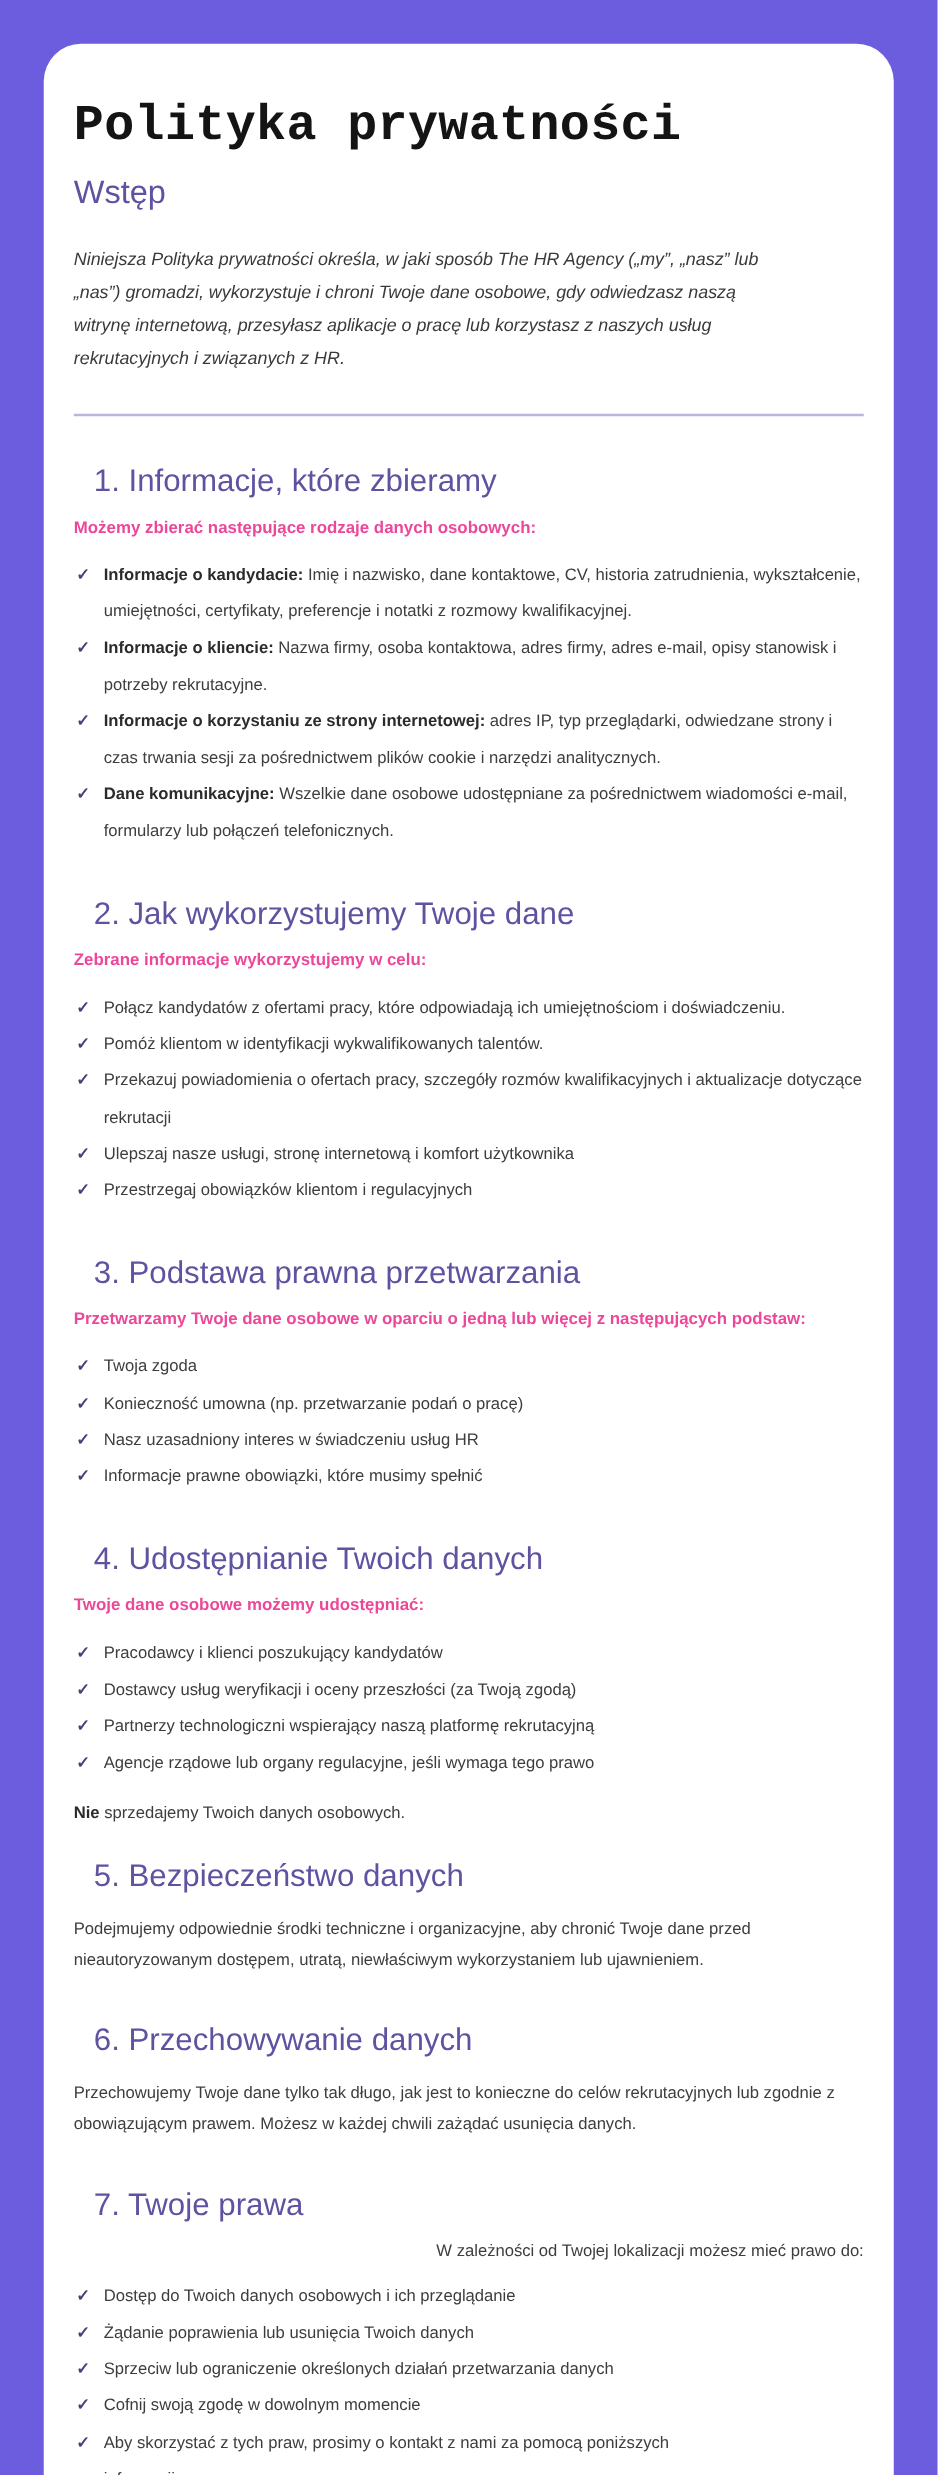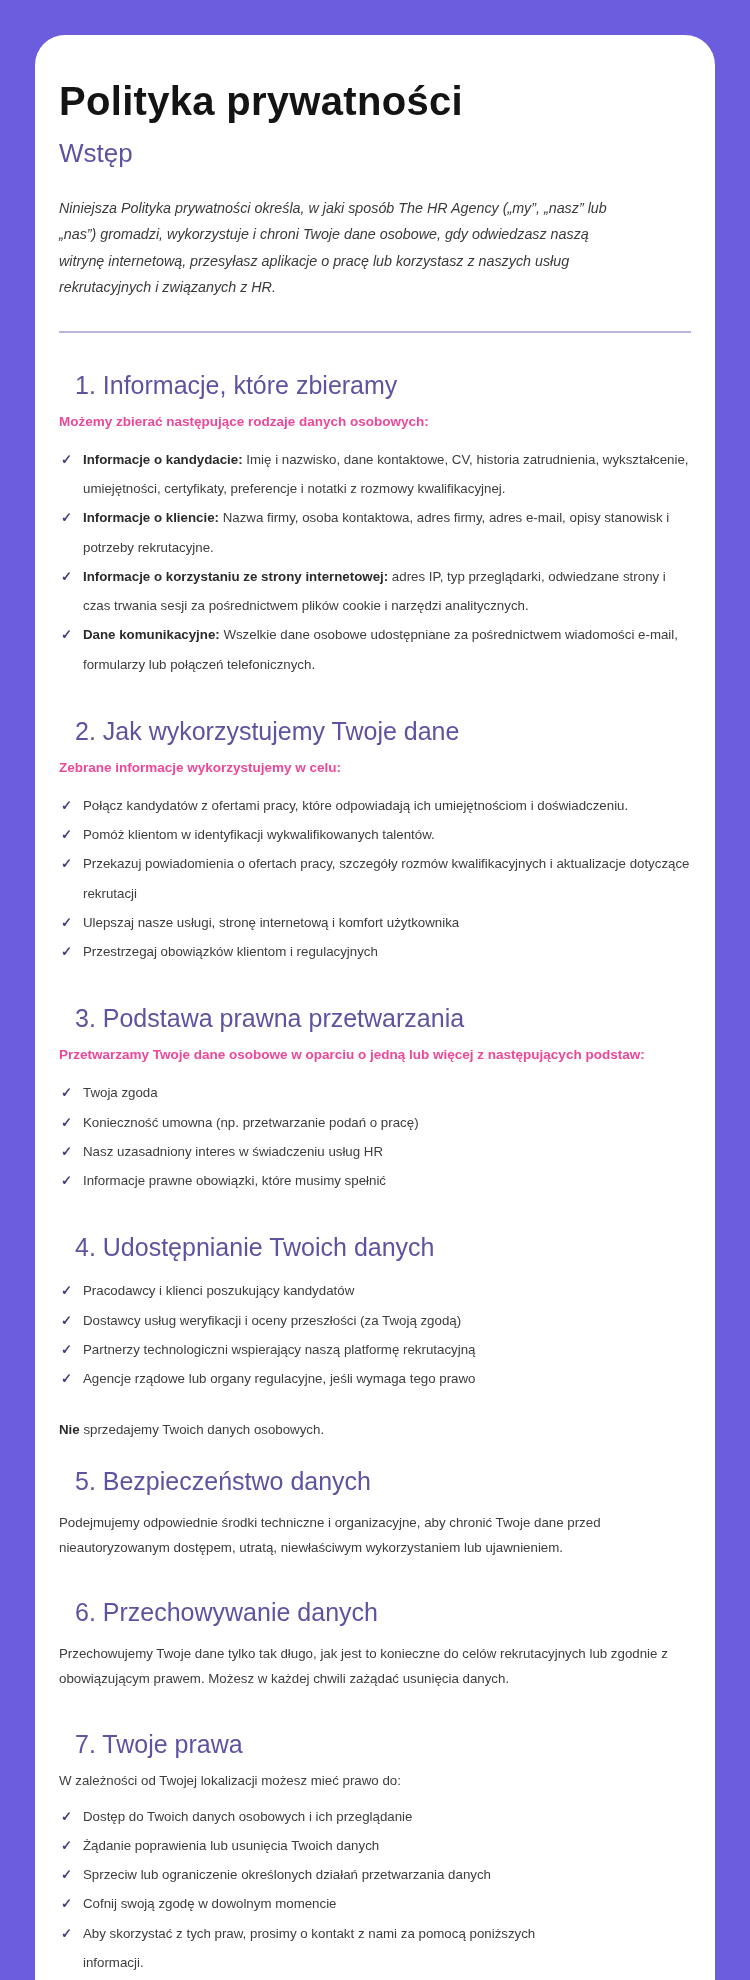--- a/index.html
+++ b/index.html
@@ -16,20 +16,21 @@
     padding: 20px 24px 40px 24px;
     box-sizing: border-box;
     min-height: 1910px;
   }
   h1.page-title {
     font-size: 40px;
     font-weight: 800;
     color: #141414;
     margin: 24px 0 12px 0;
     letter-spacing: 0.3px;
+    font-family: Liberation Mono, monospace;
   }
   h2.intro-heading {
     color: #5F52A0;
     font-size: 26px;
     font-weight: 500;
     margin: 14px 0 2px 0;
   }
   p.intro-text {
     font-style: italic;
     font-size: 14.3px;
@@ -52,20 +53,21 @@
   p.lead {
     font-size: 13.5px;
     font-weight: bold;
     color: #ec4899;
     margin: 0 0 16px 0;
   }
   p.lead-regular {
     font-size: 13.3px;
     color: #3d3d3d;
     margin: 0 0 14px 0;
+    text-align: right;
   }
   ul.checks {
     list-style: none;
     margin: 0 0 6px 0;
     padding: 0;
   }
   ul.checks li {
     position: relative;
     padding-left: 24px;
     font-size: 13.3px;
@@ -129,27 +131,28 @@
     <ul class="checks">
       <li><span class="check">✓</span><span>Twoja zgoda</span></li>
       <li><span class="check">✓</span><span>Konieczność umowna (np. przetwarzanie podań o pracę)</span></li>
       <li><span class="check">✓</span><span>Nasz uzasadniony interes w świadczeniu usług HR</span></li>
       <li><span class="check">✓</span><span>Informacje prawne obowiązki, które musimy spełnić</span></li>
     </ul>
   </section>
 
   <section>
     <h2 class="section-heading">4. Udostępnianie Twoich danych</h2>
+    <p class="lead">Twoje dane osobowe możemy udostępniać:</p>
     <ul class="checks">
       <li><span class="check">✓</span><span>Pracodawcy i klienci poszukujący kandydatów</span></li>
       <li><span class="check">✓</span><span>Dostawcy usług weryfikacji i oceny przeszłości (za Twoją zgodą)</span></li>
       <li><span class="check">✓</span><span>Partnerzy technologiczni wspierający naszą platformę rekrutacyjną</span></li>
       <li><span class="check">✓</span><span>Agencje rządowe lub organy regulacyjne, jeśli wymaga tego prawo</span></li>
     </ul>
-    <p class="body-text" style="margin-top:24px;"><b>Nie</b><span> sprzedajemy Twoich danych osobowych.</span></p>
+    <p class="body-text" style="margin-top:13px;"><b>Nie</b><span> sprzedajemy Twoich danych osobowych.</span></p>
   </section>
 
   <section>
     <h2 class="section-heading" style="margin-top:24px;">5. Bezpieczeństwo danych</h2>
     <p class="body-text">Podejmujemy odpowiednie środki techniczne i organizacyjne, aby chronić Twoje dane przed nieautoryzowanym dostępem, utratą, niewłaściwym wykorzystaniem lub ujawnieniem.</p>
   </section>
 
   <section>
     <h2 class="section-heading">6. Przechowywanie danych</h2>
     <p class="body-text">Przechowujemy Twoje dane tylko tak długo, jak jest to konieczne do celów rekrutacyjnych lub zgodnie z obowiązującym prawem. Możesz w każdej chwili zażądać usunięcia danych.</p>

